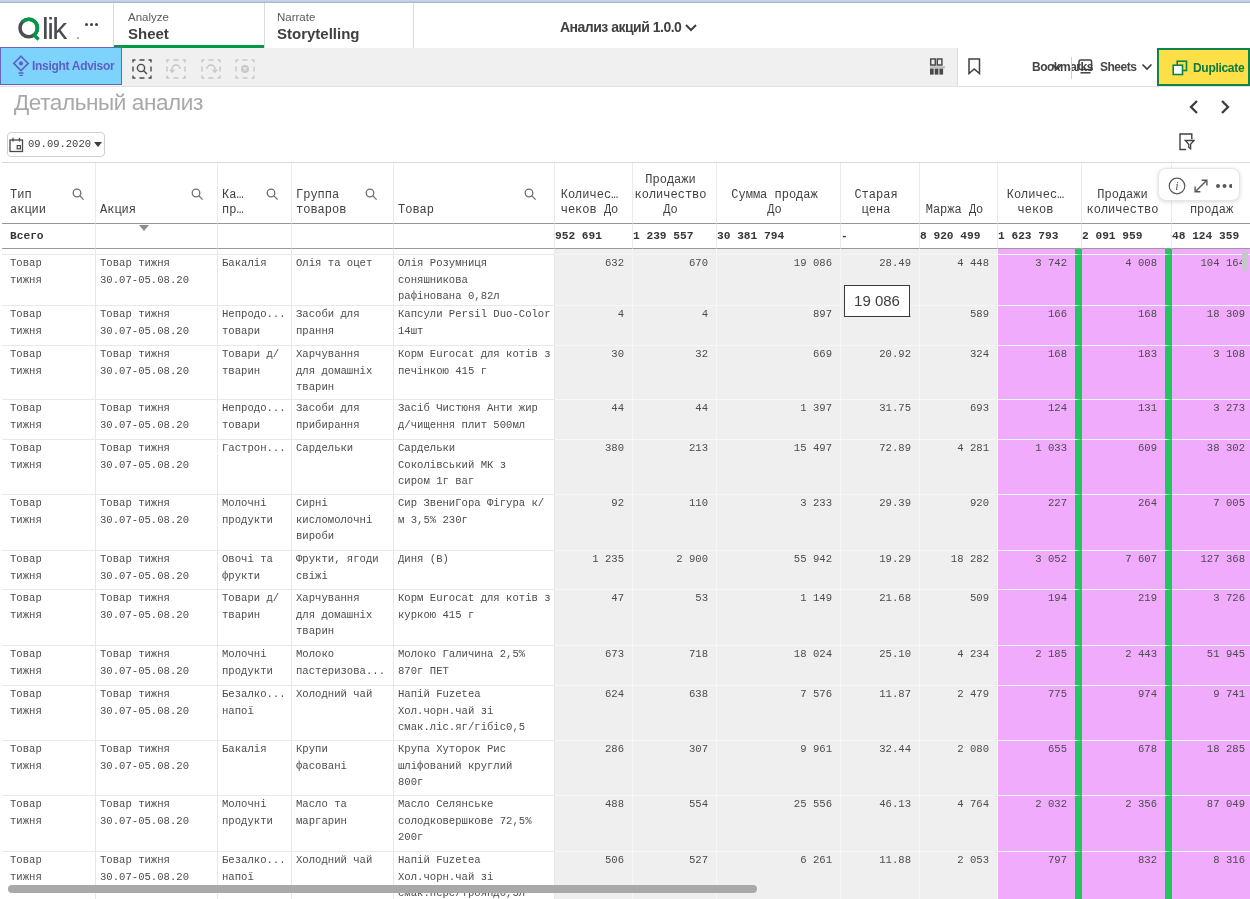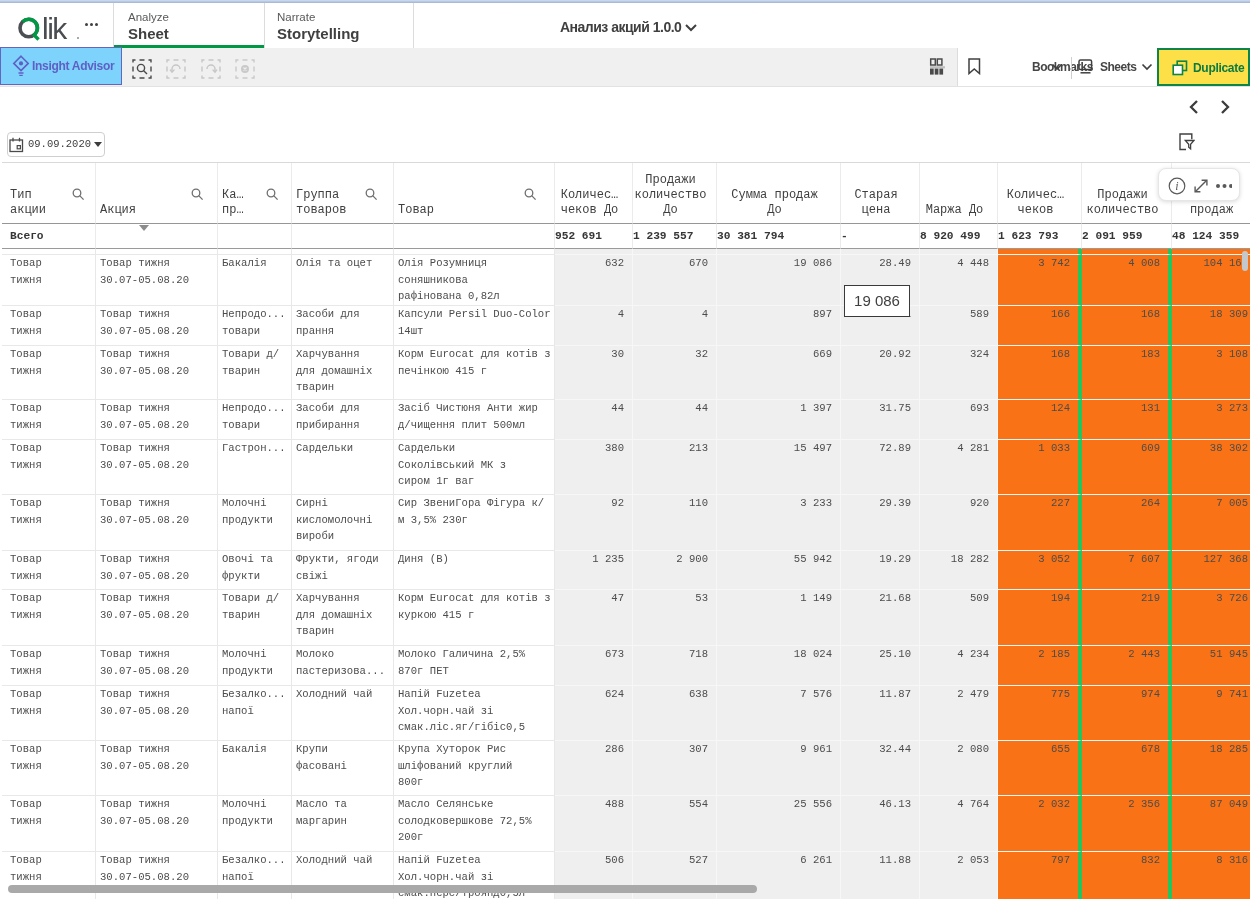--- a/index.html
+++ b/index.html
@@ -8,21 +8,21 @@
 
 #twrap{position:absolute;left:2px;top:162px;width:1248px;height:737px;overflow:hidden;border-top:1px solid #d9d9d9}
 table{table-layout:fixed;width:1258px;border-collapse:separate;border-spacing:0;font-family:"Liberation Mono",monospace;font-size:10.6px;color:#4c4c4c}
 td,th{overflow:hidden;font-weight:normal}
 thead th{vertical-align:bottom;text-align:left;font-size:12px;line-height:15px;padding:0 0 5px 4px;white-space:nowrap;border-bottom:1px solid #969696;border-right:1px solid #ebebeb;position:relative;color:#3f3f3f}
 thead th.n{text-align:center;padding:0 8px 5px 0}
 tr.tot td{height:25px;vertical-align:middle;font-weight:bold;font-size:11.2px;color:#363636;border-bottom:1px solid #9a9a9a;border-right:1px solid #ebebeb;padding:0 0 0 4px;position:relative;white-space:nowrap}
 tr.tot td.n{text-align:left;padding:0 8px 0 0}
 td.d{background:#fff;border-right:1px solid #e8e8e8;border-bottom:1px solid #e8e8e8;vertical-align:top;line-height:16.6px;padding:0 2px 0 4px;white-space:nowrap}
 td.m{background:#efefef;border-right:1px solid #f7f7f7;border-bottom:1px solid #f7f7f7;vertical-align:top;text-align:right;line-height:16.6px;padding:0 8px 0 0;white-space:nowrap}
-td.c{background:#f97316;border-right:4px solid #22c55e;border-bottom:1px solid #e9f9fd;vertical-align:top;text-align:right;line-height:16.6px;padding:0 8px 0 0;white-space:nowrap}
+td.c{background:#f0abfc;border-right:7px solid #22c55e;border-bottom:1px solid #e9f9fd;vertical-align:top;text-align:right;line-height:16.6px;padding:0 8px 0 0;white-space:nowrap}
 td.first,th.first,tr.tot td.first{padding-left:8px}
 .sico{position:absolute;top:25px}
 </style></head>
 <body>
 <div id="page">
 
 <div class="abs" style="left:0;top:0;width:1250px;height:3px;background:linear-gradient(#cfdef5,#a2b3cf)"></div>
 
 <div class="abs" style="left:0;top:3px;width:1250px;height:45px;background:#fff">
   <svg class="abs" style="left:16px;top:7px" width="66" height="36" viewBox="0 0 66 36">
@@ -107,20 +107,21 @@
       </svg>
   <div class="abs" style="left:1157px;top:0;width:93px;height:38px;background:#fde047;border:2px solid #0d854a">
     <svg class="abs" style="left:13px;top:10px" width="16" height="16" viewBox="0 0 16 16">
       <rect x="5.2" y="1.2" width="9.3" height="9.3" fill="none" stroke="#0d854a" stroke-width="1.6"></rect>
       <rect x="1.2" y="5.2" width="9.3" height="9.3" fill="#fff" stroke="#0d854a" stroke-width="1.6"></rect>
     </svg>
     <div class="abs" style="left:34px;top:0;height:36px;line-height:36px;font-size:12px;font-weight:bold;color:#0b7a43;letter-spacing:-0.3px;white-space:nowrap">Duplicate</div>
   </div>
 </div>
 
+<div class="abs" style="left:14px;top:90px;font-size:22.5px;color:#a8a8a8;letter-spacing:-0.4px">Детальный анализ</div>
 <svg class="abs" style="left:1189px;top:99px" width="10" height="16" viewBox="0 0 10 16">
       <polyline points="8,2 2,8 8,14" fill="none" stroke="#3c3c3c" stroke-width="2.3"></polyline>
     </svg>
 <svg class="abs" style="left:1220px;top:99px" width="10" height="16" viewBox="0 0 10 16">
       <polyline points="2,2 8,8 2,14" fill="none" stroke="#3c3c3c" stroke-width="2.3"></polyline>
     </svg>
 
 <div class="abs" style="left:7px;top:132px;width:98px;height:25px;border:1px solid #cfcfcf;border-radius:4px;background:#fff">
   <svg class="abs" style="left:1px;top:4px" width="15" height="16" viewBox="0 0 15 16">
     <rect x="1" y="3" width="12.5" height="11.5" fill="none" stroke="#4a4a4a" stroke-width="1.3"></rect>

